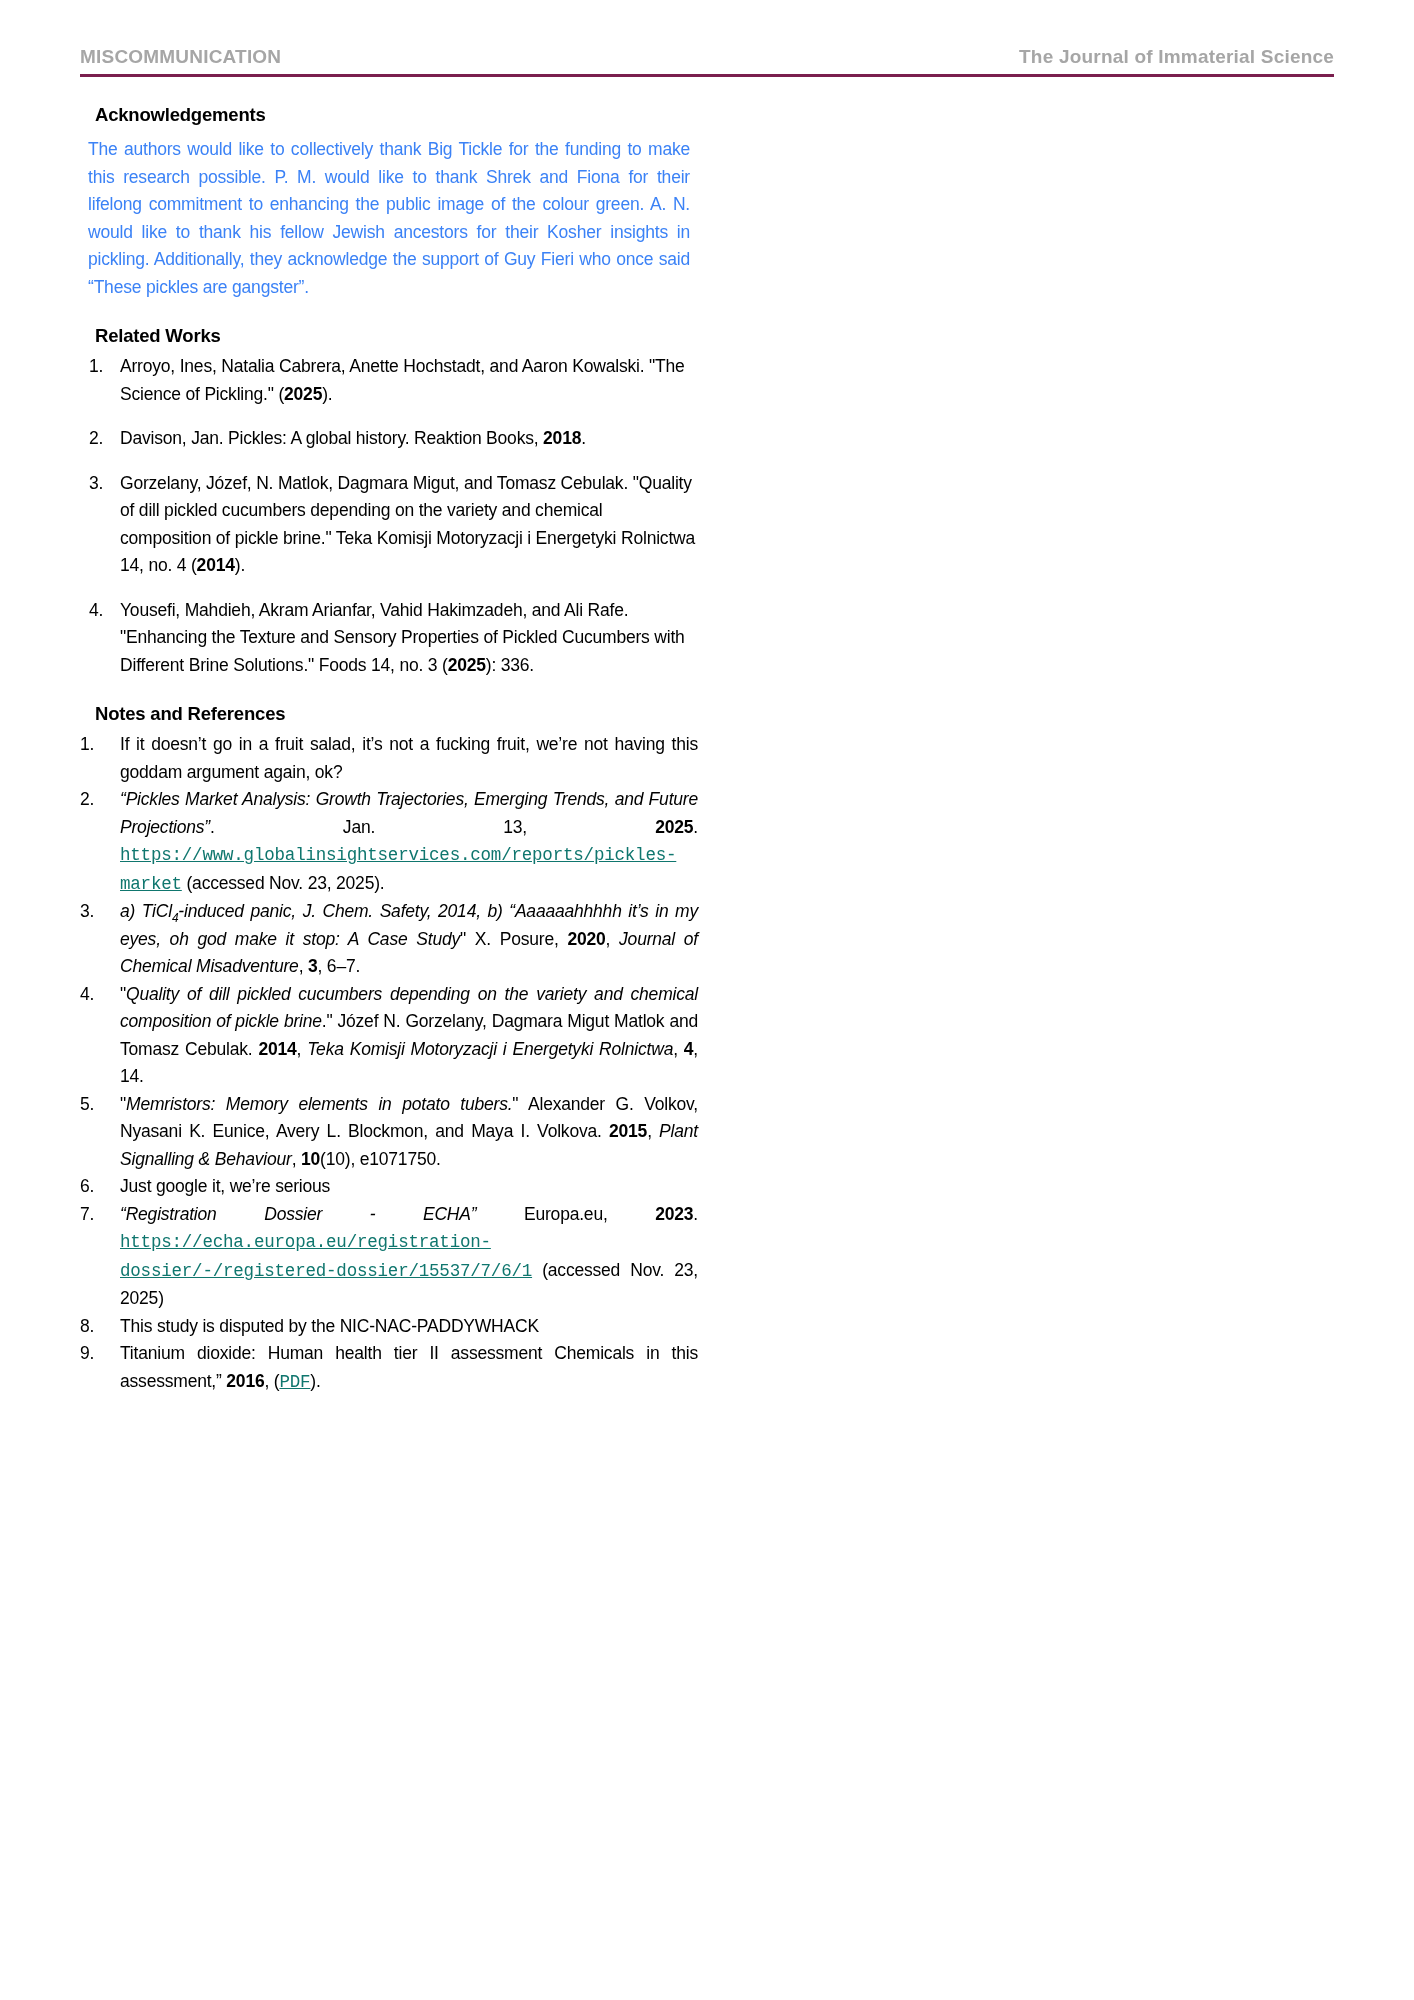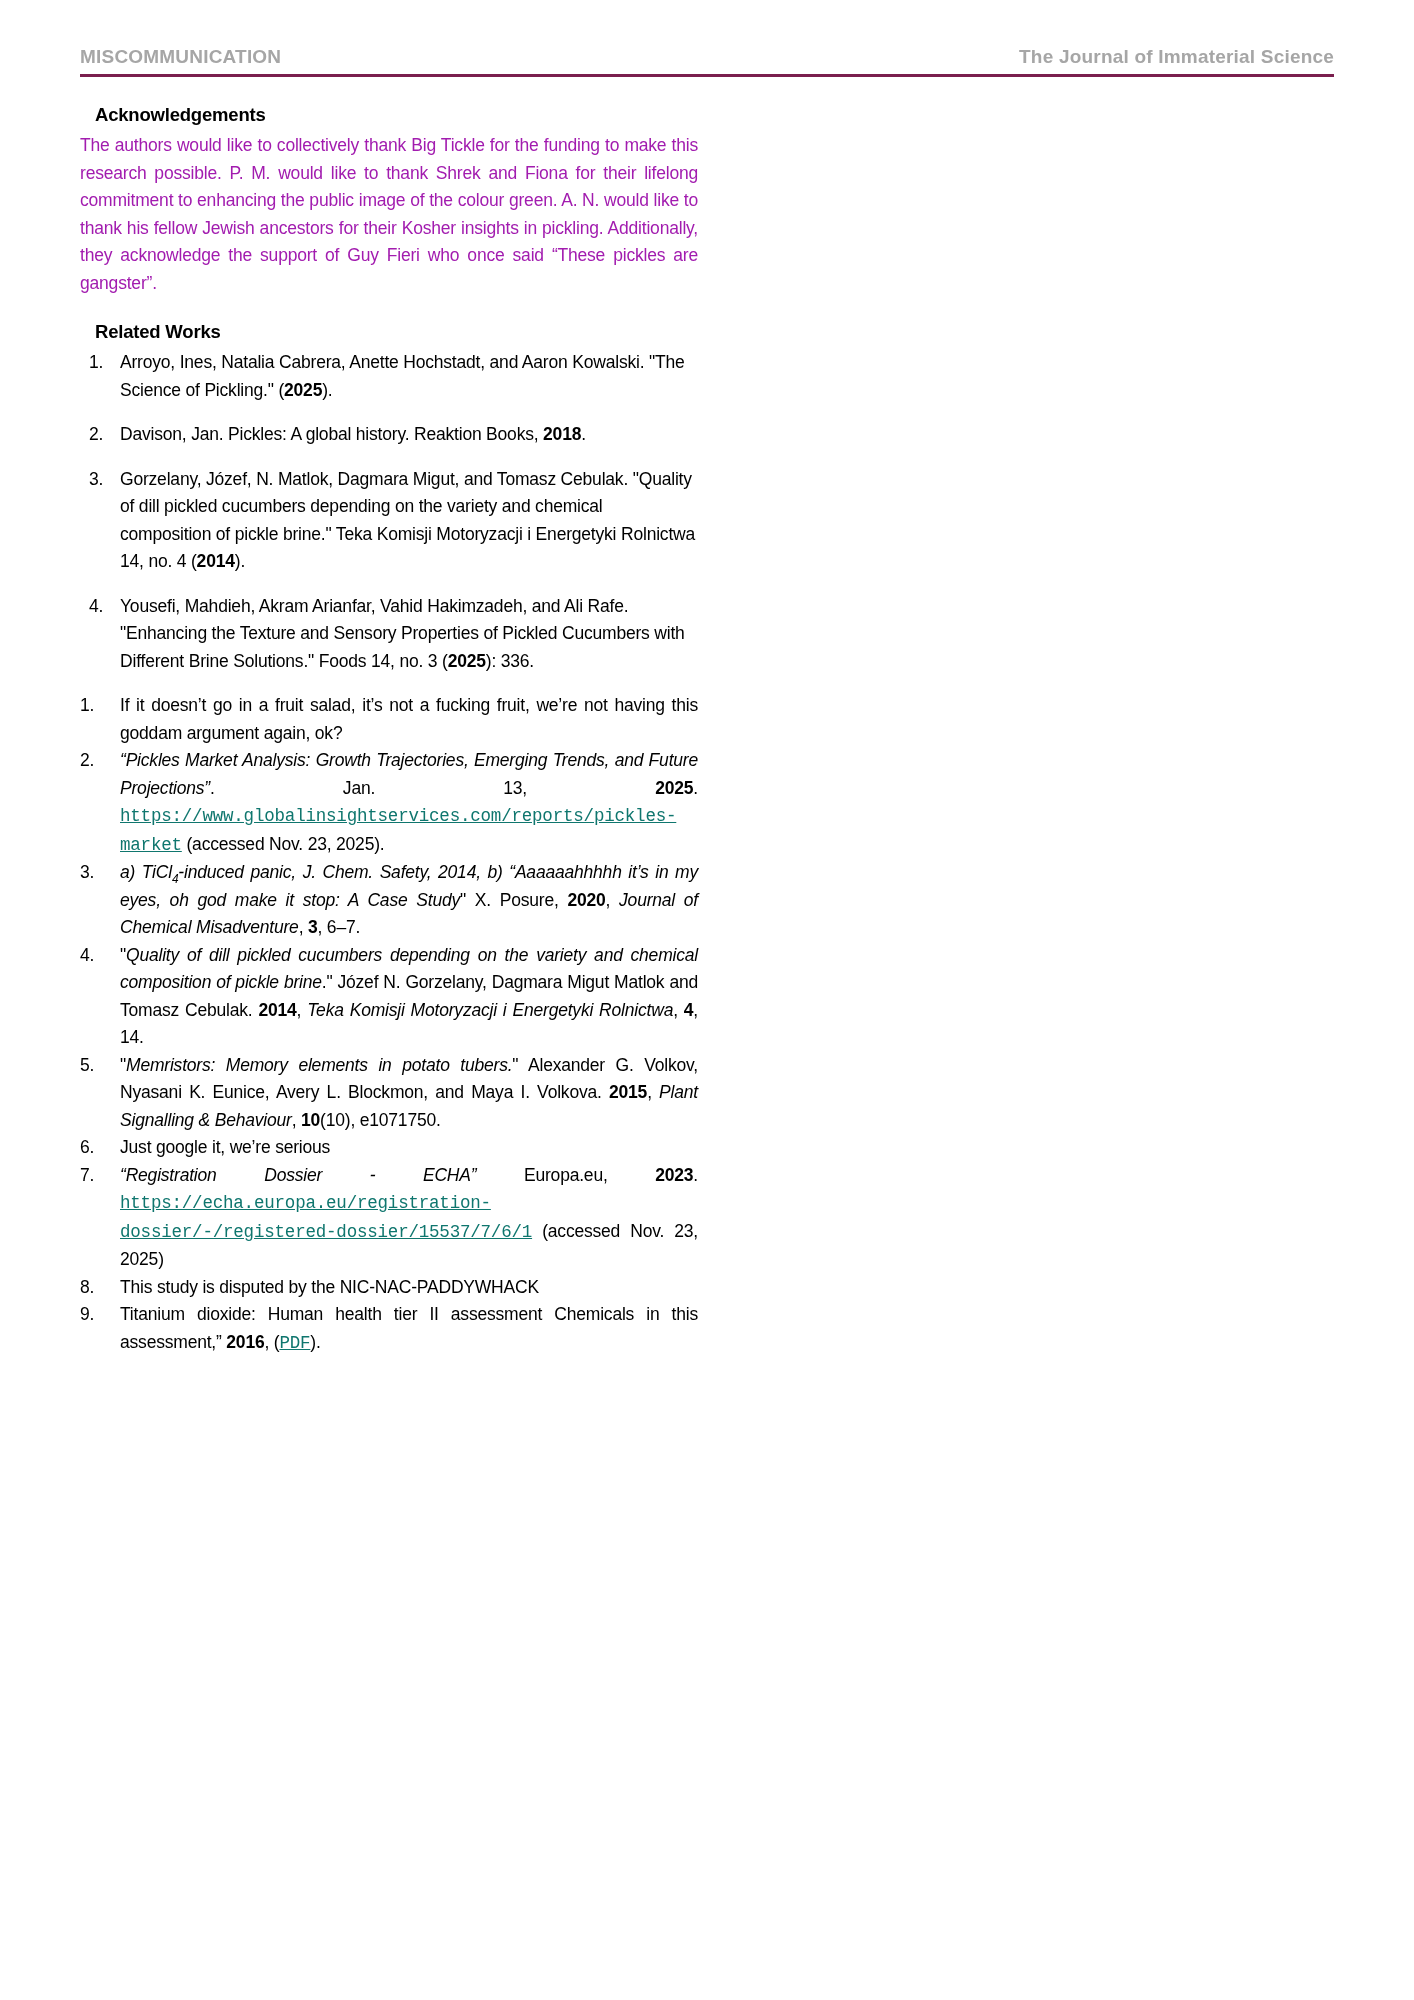--- a/index.html
+++ b/index.html
@@ -38,23 +38,23 @@
   }
   h2.sect {
     font-size: 18.5px;
     line-height: 27px;
     font-weight: bold;
     color: #000000;
     margin: 0 0 4px 15px;
   }
   h2.sect.later { margin-top: 21px; }
   p.ack {
-    margin: 0;
+    margin: 8px;
     text-align: justify;
-    color: #a21caf;
+    color: #3b82f6;
   }
   .reflist { margin: 2px 0 0 0; }
   .ref-item { display: flex; color: #000000; }
   .rw .ref-item { margin-bottom: 17px; }
   .rw .num { width: 40px; flex: 0 0 40px; padding-left: 9px; box-sizing: border-box; }
   .nt .num { width: 40px; flex: 0 0 40px; }
   .itxt { flex: 1; min-width: 0; }
   .rw .itxt { text-align: left; }
   .nt .itxt { text-align: justify; overflow-wrap: anywhere; }
   .b { font-weight: bold; }
@@ -110,20 +110,21 @@
       <div class="ref-item">
         <span class="num">3.</span>
         <span class="itxt"><span>Gorzelany, Józef, N. Matlok, Dagmara Migut, and Tomasz Cebulak. "Quality of dill pickled cucumbers depending on the variety and chemical composition of pickle brine." Teka Komisji Motoryzacji i Energetyki Rolnictwa 14, no. 4 (</span><span class="b">2014</span><span>).</span></span>
       </div>
       <div class="ref-item">
         <span class="num">4.</span>
         <span class="itxt"><span>Yousefi, Mahdieh, Akram Arianfar, Vahid Hakimzadeh, and Ali Rafe. "Enhancing the Texture and Sensory Properties of Pickled Cucumbers with Different Brine Solutions." Foods 14, no. 3 (</span><span class="b">2025</span><span>): 336.</span></span>
       </div>
     </div>
 
+    <h2 class="sect later">Notes and References</h2>
     <div class="reflist nt">
       <div class="ref-item">
         <span class="num">1.</span>
         <span class="itxt"><span>If it doesn’t go in a fruit salad, it’s not a fucking fruit, we’re not having this goddam argument again, ok?</span></span>
       </div>
       <div class="ref-item">
         <span class="num">2.</span>
         <span class="itxt"><span class="i">“Pickles Market Analysis: Growth Trajectories, Emerging Trends, and Future Projections”</span><span>. Jan. 13, </span><span class="b">2025</span><span>. </span><a class="lnk" href="#">https://www.globalinsightservices.com/reports/pickles-market</a><span> (accessed Nov. 23, 2025).</span></span>
       </div>
       <div class="ref-item">

